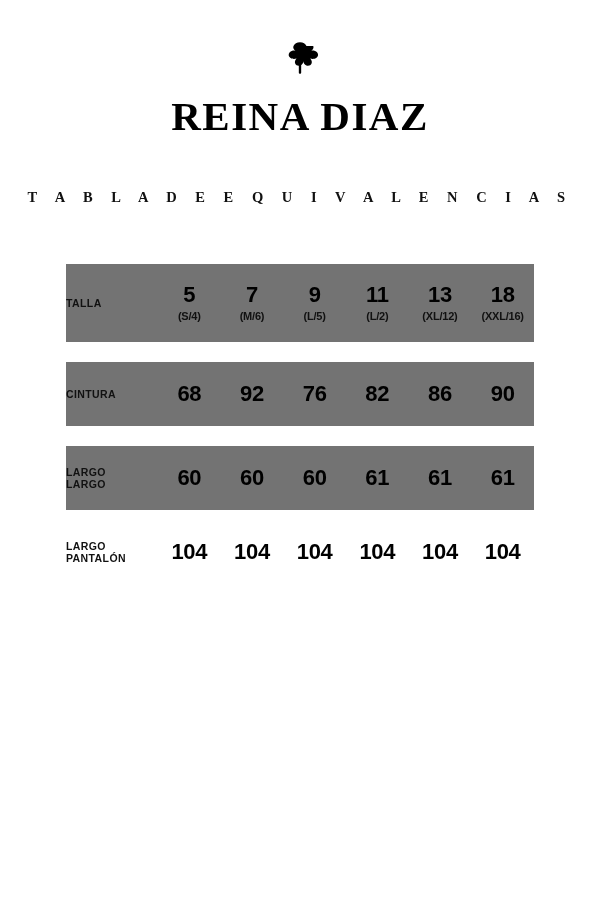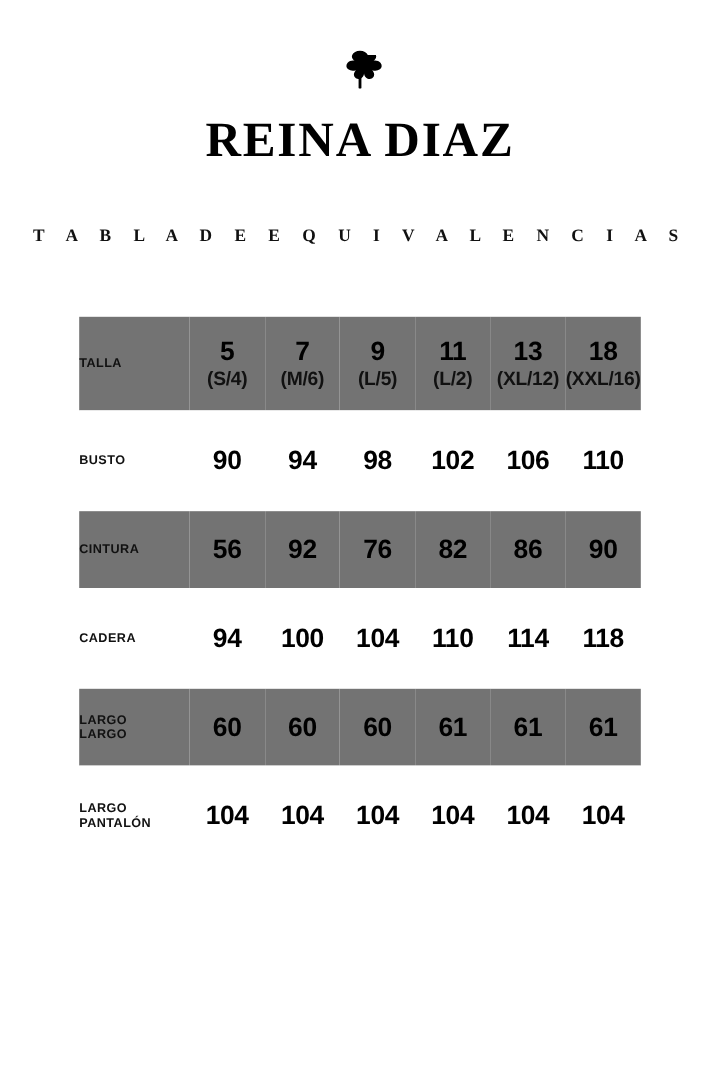--- a/index.html
+++ b/index.html
@@ -95,21 +95,21 @@
     font-weight: 700;
     color: #000000;
     letter-spacing: -0.3px;
   }
   tr.header-row td.cell {
     font-size: 22px;
     line-height: 1.05;
   }
   .sub {
     display: block;
-    font-size: 16px;
+    font-size: 11px;
     font-weight: 700;
     letter-spacing: -0.2px;
     margin-top: 5px;
     color: #111111;
   }
   tr.header-row td {
     height: 78px;
   }
   tr.data-row td {
     height: 64px;
@@ -163,57 +163,39 @@
           <td class="cell">
             <span>18</span>
             <span class="sub">(XXL/16)</span>
           </td>
         </tr>
 
         <tr class="spacer-row">
             <td colspan="7"></td>
           </tr>
 
-        <tr class="data-row row-plain">
-          <td class="row-label">BUSTO</td>
-          <td class="cell">90</td>
-          <td class="cell">94</td>
-          <td class="cell">98</td>
-          <td class="cell">102</td>
-          <td class="cell">106</td>
-          <td class="cell">110</td>
-        </tr>
 
         <tr class="spacer-row">
             <td colspan="7"></td>
           </tr>
 
         <tr class="data-row row-shaded">
           <td class="row-label">CINTURA</td>
-          <td class="cell">56</td>
+          <td class="cell">68</td>
           <td class="cell">92</td>
           <td class="cell">76</td>
           <td class="cell">82</td>
           <td class="cell">86</td>
           <td class="cell">90</td>
         </tr>
 
         <tr class="spacer-row">
             <td colspan="7"></td>
           </tr>
 
-        <tr class="data-row row-plain">
-          <td class="row-label">CADERA</td>
-          <td class="cell">94</td>
-          <td class="cell">100</td>
-          <td class="cell">104</td>
-          <td class="cell">110</td>
-          <td class="cell">114</td>
-          <td class="cell">118</td>
-        </tr>
 
         <tr class="spacer-row">
             <td colspan="7"></td>
           </tr>
 
         <tr class="data-row row-shaded">
           <td class="row-label">
             <span>LARGO</span><br>
             <span>LARGO</span>
           </td>

